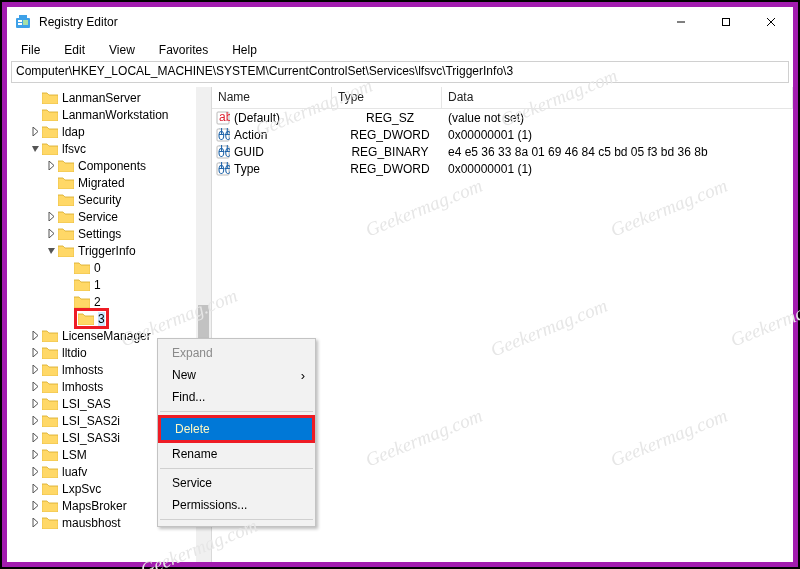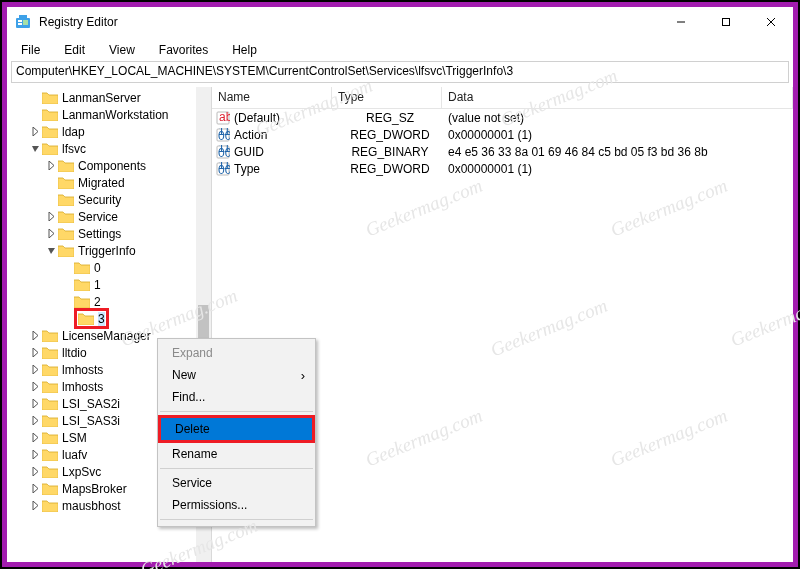--- a/index.html
+++ b/index.html
@@ -36,21 +36,21 @@
   .list-row .c3 { flex:1; padding-left: 6px; }
   .val-icon { width: 14px; height: 14px; flex: none; }
   .scrollbar { position:absolute; right:0; top:0; bottom:0; width:15px; background:#f0f0f0; }
   .thumb { position:absolute; left:2px; right:2px; top:218px; height:40px; background:#c2c2c2; border-radius:0; }
   .ctxmenu { position: absolute; left: 150px; top: 331px; width: 159px; background: #f2f2f2; border: 1px solid #c3c3c3; box-shadow: 2px 2px 3px rgba(0,0,0,.25); padding: 3px 0; }
   .ctx-item { height: 22px; display: flex; align-items: center; padding: 0 24px 0 14px; position: relative; }
   .ctx-item.disabled { color: #8a8a8a; }
   .ctx-item.sub::after { content: "›"; position:absolute; right:10px; font-size:13px; }
   .ctx-sep { height:1px; background:#d0d0d0; margin:3px 2px; }
   .ctx-highlight { border:3px solid #ee1c25; padding:0; }
-  .ctx-highlight .ctx-item { background:#0078d7; color:#000000; margin:0; }
+  .ctx-highlight .ctx-item { background:#0078d7; color:#fef9c3; margin:0; }
   .watermark { position:absolute; color:#e6e6e6; font-size:19px; font-style:italic; transform:rotate(-22deg); pointer-events:none; user-select:none; font-family: Georgia, serif;}
 </style>
 </head>
 <body>
 
 <div class="window">
 
   <div class="titlebar">
     <span class="icon">
       <svg viewBox="0 0 16 16">
@@ -291,20 +291,33 @@
           <span class="toggle">
             <svg viewBox="0 0 9 9">
               <path d="M2 0 L7 4.5 L2 9 Z" fill="none" stroke="#555" stroke-width="1"></path>
             </svg>
           </span>
           <span class="folder-icon"><svg viewBox="0 0 16 13">
               <path d="M0 2 h5 l2 2 h9 v9 h-16 z" fill="#ffd867" stroke="#d8ac2c" stroke-width="0.5"></path>
               <path d="M0 2 h5 l2 2 h9" fill="none" stroke="#d8ac2c" stroke-width="0.5"></path>
             </svg></span>
           <span class="tree-label">lmhosts</span>
+        </div>
+        <div class="tree-row">
+          <span class="spacer" style="width:22px"></span>
+          <span class="toggle">
+            <svg viewBox="0 0 9 9">
+              <path d="M2 0 L7 4.5 L2 9 Z" fill="none" stroke="#555" stroke-width="1"></path>
+            </svg>
+          </span>
+          <span class="folder-icon"><svg viewBox="0 0 16 13">
+              <path d="M0 2 h5 l2 2 h9 v9 h-16 z" fill="#ffd867" stroke="#d8ac2c" stroke-width="0.5"></path>
+              <path d="M0 2 h5 l2 2 h9" fill="none" stroke="#d8ac2c" stroke-width="0.5"></path>
+            </svg></span>
+          <span class="tree-label">LSI_SAS</span>
         </div>
         <div class="tree-row">
           <span class="spacer" style="width:22px"></span>
           <span class="toggle">
             <svg viewBox="0 0 9 9">
               <path d="M2 0 L7 4.5 L2 9 Z" fill="none" stroke="#555" stroke-width="1"></path>
             </svg>
           </span>
           <span class="folder-icon"><svg viewBox="0 0 16 13">
               <path d="M0 2 h5 l2 2 h9 v9 h-16 z" fill="#ffd867" stroke="#d8ac2c" stroke-width="0.5"></path>

